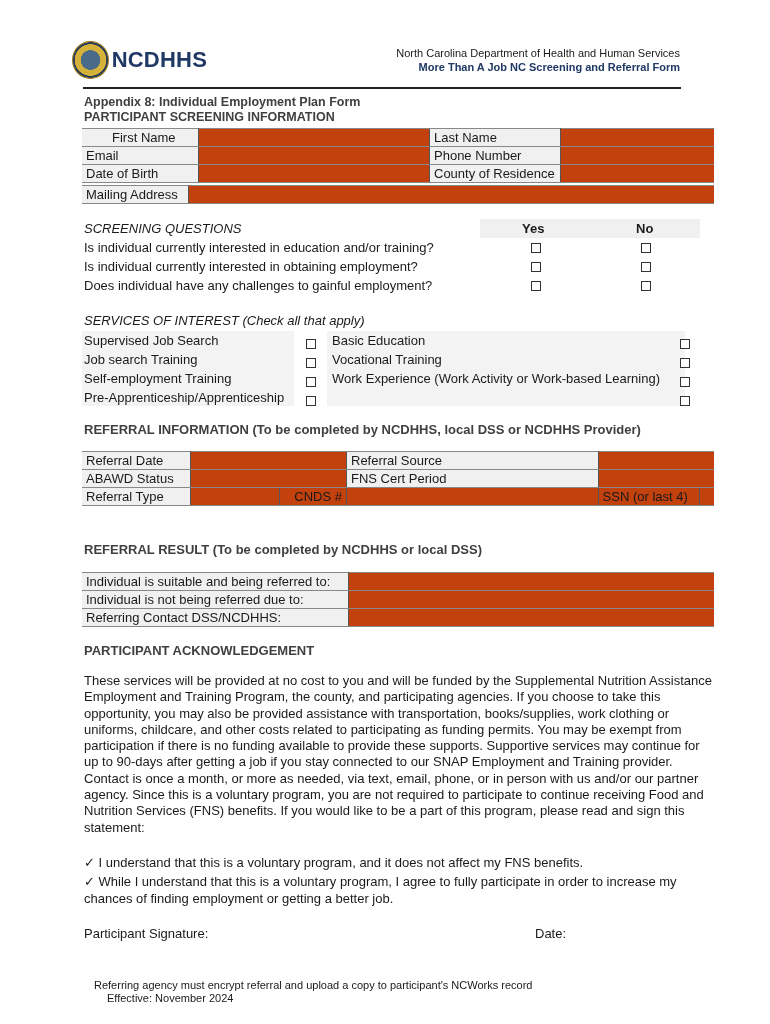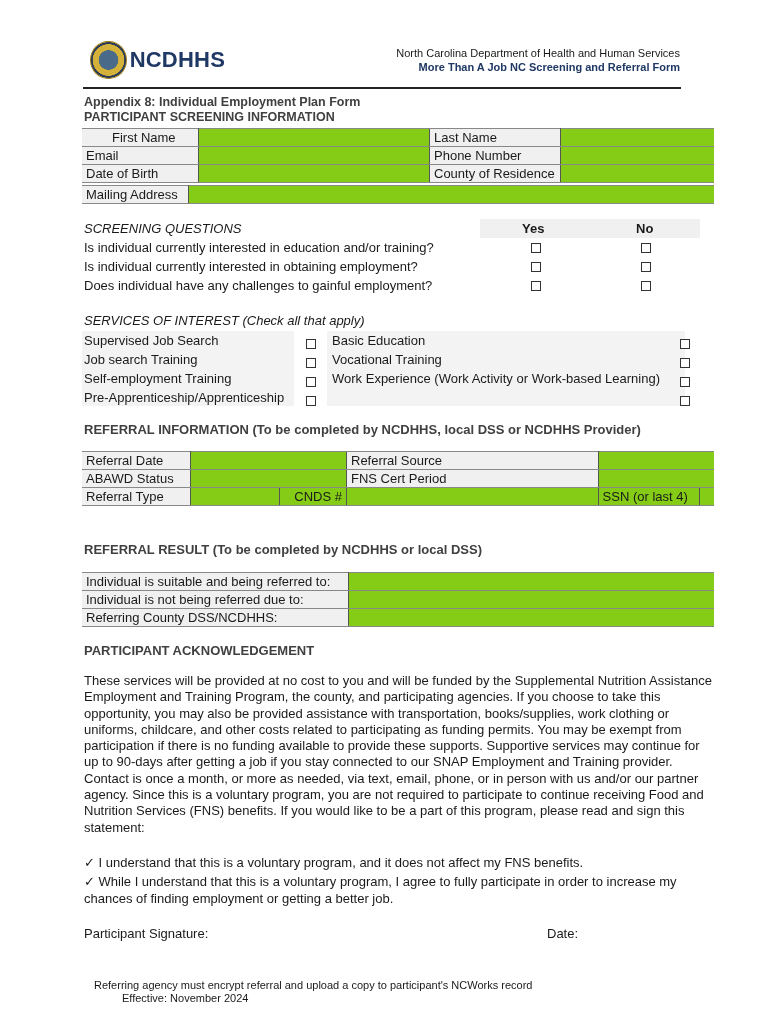--- a/index.html
+++ b/index.html
@@ -1,36 +1,36 @@
 <!DOCTYPE html>
 <html><head>
 <meta charset="utf-8">
 <style>
   html, body { margin:0; padding:0; background:#ffffff; }
   body { width:770px; height:1024px; position:relative; overflow:hidden;
          font-family:"Liberation Sans", sans-serif; color:#1a1a1a; }
   .abs { position:absolute; }
 
   
-  .logo { left:90px; top:40px; width:135px; height:40px; display:flex; align-items:center; }
+  .logo { left:72px; top:40px; width:135px; height:40px; display:flex; align-items:center; }
   .seal { width:36px; height:36px; border-radius:50%; background:radial-gradient(circle,#4a6a8a 0 38%,#d4b23a 40% 62%,#2a3a5a 64% 70%,#d4b23a 72%);
           border:1px solid #9a7d1a; }
   .logo-text { font-weight:bold; font-size:22px; color:#1f3864; margin-left:3px; letter-spacing:0.2px; }
   .hdr-right { right:90px; top:46px; text-align:right; font-size:11px; line-height:14px; }
   .hdr-sub { font-weight:bold; color:#1f3864; }
   .hdr-rule { left:83px; top:87px; width:598px; height:0; border-top:2px solid #222; }
 
   .h-title { font-weight:bold; font-size:12.5px; color:#404040; line-height:15px; }
 
   
   table.f { border-collapse:collapse; font-size:13px; }
   table.f td { height:17px; padding:0 4px; border-top:1px solid #888; border-bottom:1px solid #888; white-space:nowrap; }
   td.lbl { background:#f0f0f0; border-right:1px solid #555; }
   td.lbl-l { background:#f0f0f0; border-left:1px solid #555; border-right:1px solid #555; }
-  td.val { background:#84cc16; }
+  td.val { background:#c2410c; }
 
   .cb { display:inline-block; width:8px; height:8px; border:1px solid #333; background:#fff; }
 
   .sq-row { font-size:13px; height:19px; line-height:19px; }
   .body-text { font-size:13px; line-height:16.3px; }
 </style>
 </head>
 <body>
 
 <div class="abs logo">
@@ -160,21 +160,21 @@
   <tbody>
       <tr>
     <td class="lbl" style="width:258px;">Individual is suitable and being referred to:</td>
     <td class="val"></td>
   </tr>
   <tr>
     <td class="lbl">Individual is not being referred due to:</td>
     <td class="val"></td>
   </tr>
   <tr>
-    <td class="lbl">Referring County DSS/NCDHHS:</td>
+    <td class="lbl">Referring Contact DSS/NCDHHS:</td>
     <td class="val"></td>
   </tr>
 </tbody>
   </table>
 
 <div class="abs h-title" style="left:84px; top:643px; font-size:13px;">PARTICIPANT ACKNOWLEDGEMENT</div>
 <div class="abs body-text" style="left:84px; top:673px; width:632px;">These services will be provided at no cost to you and will be funded by the Supplemental Nutrition Assistance Employment and Training Program, the county, and participating agencies. If you choose to take this opportunity, you may also be provided assistance with transportation, books/supplies, work clothing or uniforms, childcare, and other costs related to participating as funding permits. You may be exempt from participation if there is no funding available to provide these supports. Supportive services may continue for up to 90-days after getting a job if you stay connected to our SNAP Employment and Training provider. Contact is once a month, or more as needed, via text, email, phone, or in person with us and/or our partner agency. Since this is a voluntary program, you are not required to participate to continue receiving Food and Nutrition Services (FNS) benefits. If you would like to be a part of this program, please read and sign this statement:</div>
 
 <div class="abs body-text" style="left:84px; top:855px; width:634px;">
   <div>
@@ -182,19 +182,19 @@
     <span>I understand that this is a voluntary program, and it does not affect my FNS benefits.</span>
   </div>
   <div style="margin-top:3px;">
     <span>✓</span>
     <span>While I understand that this is a voluntary program, I agree to fully participate in order to increase my chances of finding employment or getting a better job.</span>
   </div>
 </div>
 
 <div class="abs" style="left:84px; top:926px; font-size:13px;">Participant Signature:</div>
 <div class="abs" style="left:220px; top:922px; width:290px; height:20px;"></div>
-<div class="abs" style="left:547px; top:926px; font-size:13px;">Date:</div>
+<div class="abs" style="left:535px; top:926px; font-size:13px;">Date:</div>
 <div class="abs" style="left:575px; top:922px; width:140px; height:20px;"></div>
 
 <div class="abs" style="left:94px; top:979px; font-size:11px; line-height:13px;">
   <div>Referring agency must encrypt referral and upload a copy to participant's NCWorks record</div>
-  <div style="margin-left:16px;padding-left:12px;">Effective: November 2024</div>
+  <div style="margin-left:1px;padding-left:12px;">Effective: November 2024</div>
 </div>
 
 </body></html>

